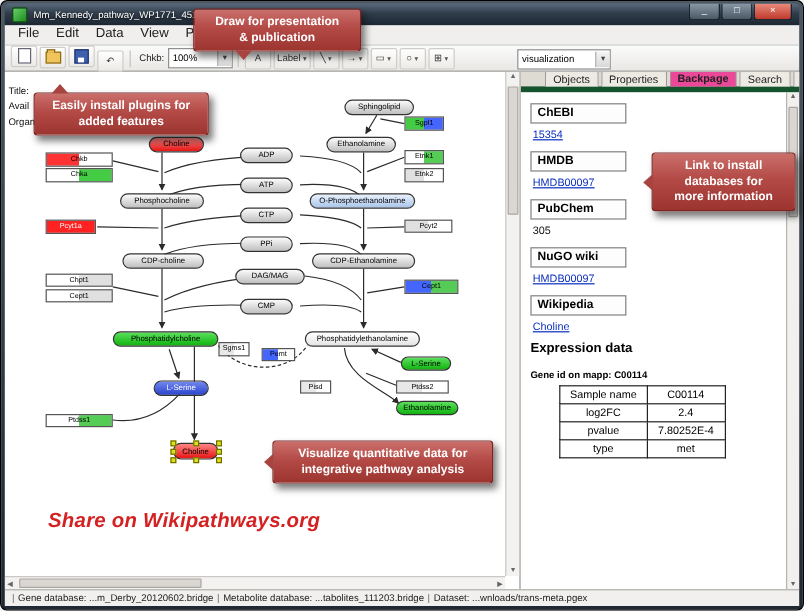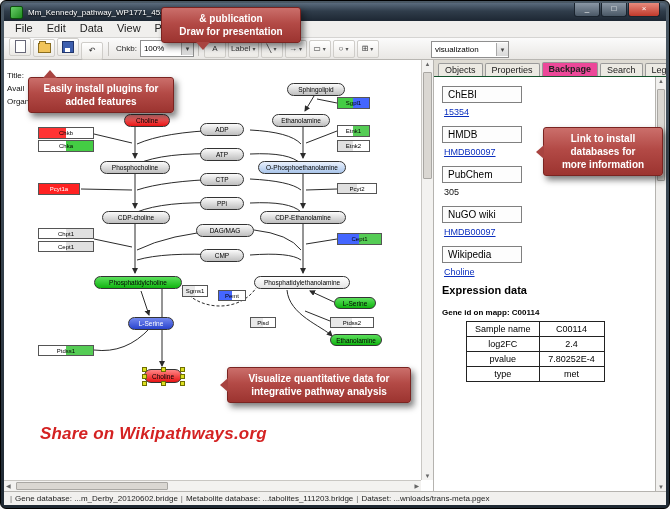--- a/index.html
+++ b/index.html
@@ -56,27 +56,27 @@
   .sarr{position:absolute;font-size:6px;color:#666;text-align:center;}
   .vscroll .sarr.top{top:1px;left:0;right:0;}
   .vscroll .sarr.bot{bottom:1px;left:0;right:0;}
   .hscroll .sarr.lft{left:2px;top:1px;}
   .hscroll .sarr.rgt{right:2px;top:1px;}
   .sthumb{position:absolute;background:#dad7d2;border:1px solid #a9a7a3;border-radius:1px;}
   .sthumb.v{left:1px;right:1px;top:12px;height:105px;}
   .sthumb.h{top:1px;bottom:1px;left:12px;width:150px;}
   
   .panel{position:relative;flex:1;background:#efede9;border-left:1px solid #b5b3af;overflow:hidden;}
-  .tabs{display:flex;align-items:flex-end;height:17px;background:#dedbd3;border-bottom:1px solid #14532d;padding:0 2px;box-sizing:border-box;}
+  .tabs{display:flex;align-items:flex-end;height:17px;background:#dedbd3;border-bottom:5px solid #14532d;padding:0 18px;box-sizing:border-box;}
   .tab{background:#eceae3;border:1px solid #9a9a9a;border-bottom:none;border-radius:2px 2px 0 0;
        padding:1px 6px;margin-left:2px;font-size:9px;color:#222;cursor:default;}
   .tab.active{background:#ec4899;position:relative;top:0;padding-bottom:2px;font-weight:bold;}
   .panel-body{position:absolute;top:17px;left:0;right:11px;bottom:0;background:#fff;padding:7px 8px;overflow:hidden;box-sizing:border-box;}
   .section{margin-bottom:7px;}
-  .sec-h{display:inline-block;border:1px solid #808080;background:#fdfdfd;font-weight:normal;font-size:10px;
+  .sec-h{display:inline-block;border:1px solid #808080;background:#fdfdfd;font-weight:bold;font-size:10px;
          padding:2px 5px;min-width:68px;}
   .sec-link{color:#0b2fbe;text-decoration:underline;font-size:9px;margin:4px 0 2px 2px;cursor:pointer;}
   .sec-val{font-size:9px;margin:4px 0 2px 2px;color:#111;}
   .exp-title{font-weight:bold;font-size:11px;margin:4px 0 12px 0;}
   .gene-id{font-weight:bold;font-size:8px;margin-bottom:4px;}
   #exp-table{border-collapse:collapse;margin-left:24px;}
   #exp-table td{border:1px solid #222;font-size:9px;padding:2px 8px;text-align:center;min-width:48px;}
   .pscroll{position:absolute;top:17px;right:0;bottom:0;width:11px;background:#f1f0ee;border-left:1px solid #b5b3af;box-sizing:border-box;}
   .pscroll .sthumb{left:1px;right:1px;top:12px;height:90px;}
   
@@ -310,22 +310,22 @@
       <span class="ssep">|</span>
       <span class="sseg">Gene database: ...m_Derby_20120602.bridge</span>
       <span class="ssep">|</span>
       <span class="sseg">Metabolite database: ...tabolites_111203.bridge</span>
       <span class="ssep">|</span>
       <span class="sseg">Dataset: ...wnloads/trans-meta.pgex</span>
     </div>
 
   <div id="overlays">
       <div class="callout tail-down" style="left: 160px; top: 6px; width: 140px; min-height: 30px;">
+        <div class="cl">Draw for presentation</div>
         <div class="cl">&amp; publication</div>
-        <div class="cl">Draw for presentation</div>
         <span class="ctail"></span>
       </div>
       <div class="callout tail-up" style="left: 27px; top: 76px; width: 146px; min-height: 33px; text-align: center;">
         <div class="cl">Easily install plugins for</div>
         <div class="cl">added features</div>
         <span class="ctail"></span>
       </div>
       <div class="callout tail-left" style="left: 542px; top: 126px; width: 120px; min-height: 45px;">
         <div class="cl">Link to install</div>
         <div class="cl">databases for</div>

